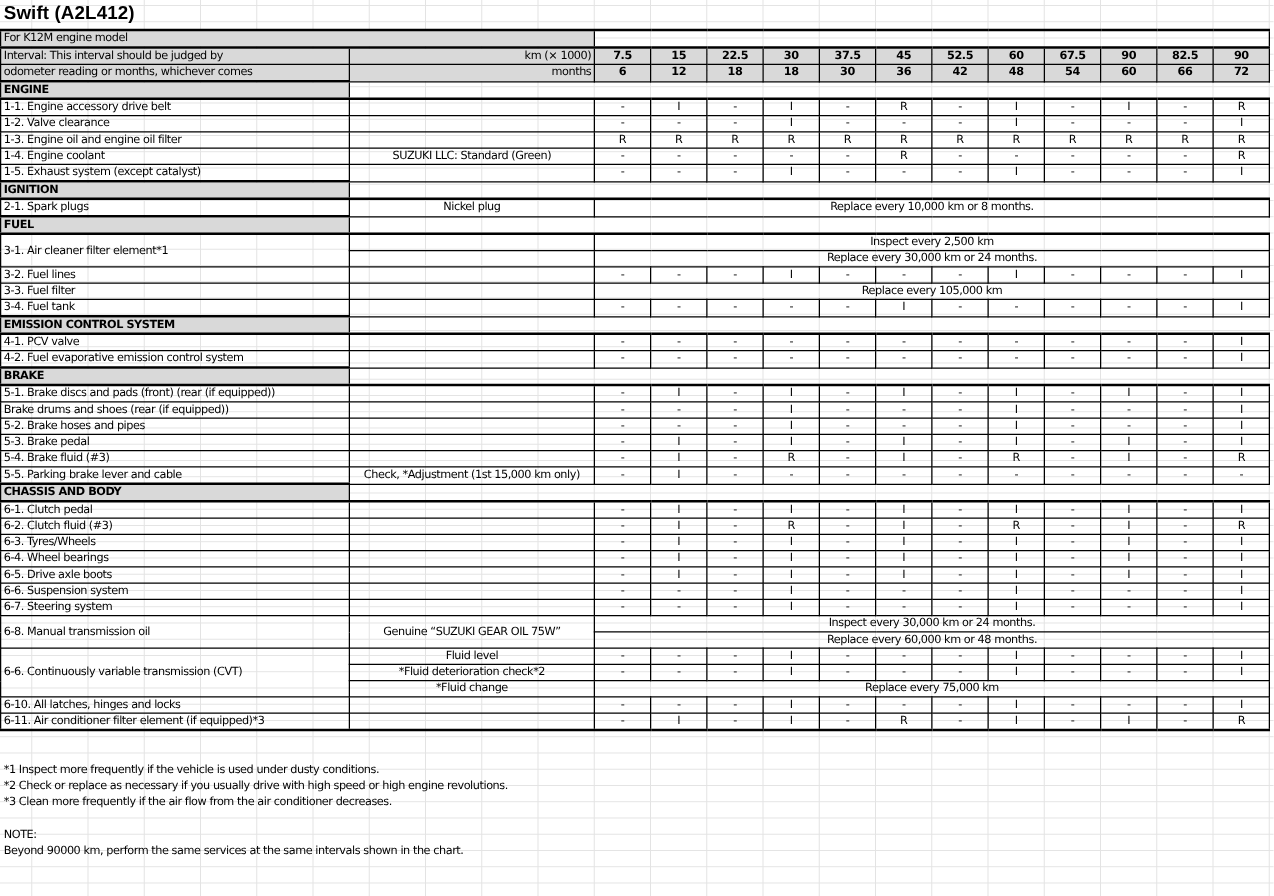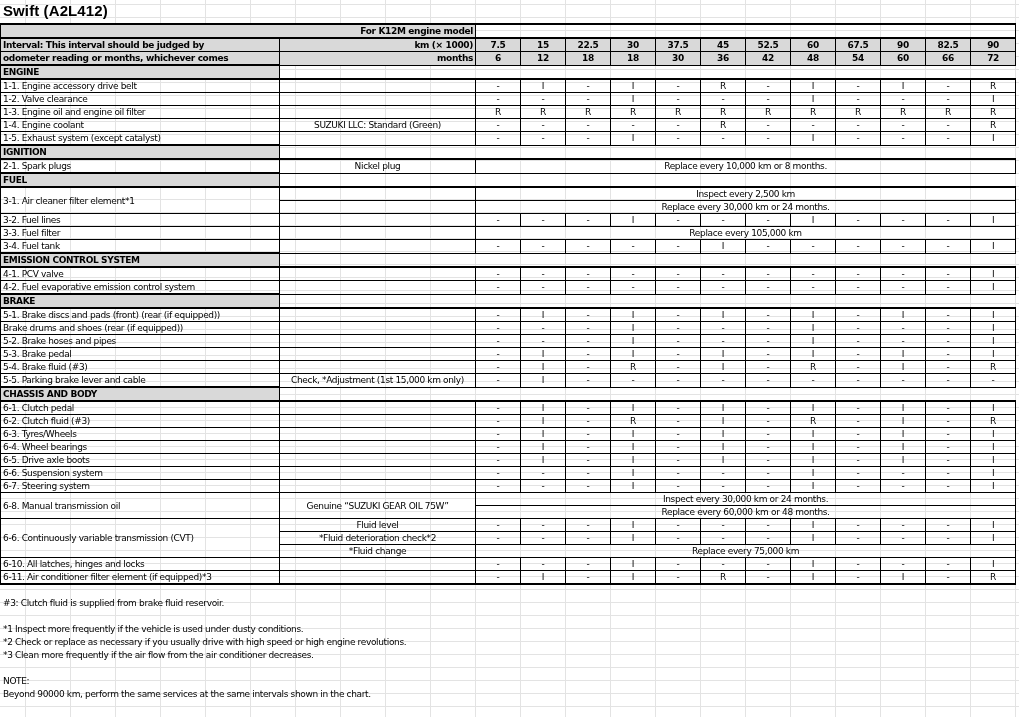--- a/index.html
+++ b/index.html
@@ -16,23 +16,23 @@
   table.sched { position: absolute; left: 0; top: 23px; border-collapse: collapse;
                 table-layout: fixed; width: 1016px; }
   table.sched td { padding: 0 2px; height: 12px; line-height: 12px; white-space: nowrap;
                    overflow: hidden; border: 1px solid #000; font-size: 9px;
                    font-family: "DejaVu Sans", sans-serif; letter-spacing: -0.35px; }
   td.v { text-align: center; }
   td.spec { text-align: center; }
   td.gray { background: #d9d9d9; }
   td.hdr { font-family: "Liberation Sans", sans-serif; font-weight: bold; font-size: 11px;
            letter-spacing: 0; height: 13px; line-height: 13px; }
-  td.model { font-family: "Liberation Sans", sans-serif; font-weight: bold; font-size: 13px;
-             height: 15px; line-height: 15px; text-align: right; }
-  td.ihdr { font-family: "Liberation Sans", sans-serif; font-weight: bold; font-size: 10.5px;
+  td.model { font-family: "Liberation Sans", sans-serif; font-weight: normal; font-size: 13px;
+             height: 15px; line-height: 15px; }
+  td.ihdr { font-family: "Liberation Sans", sans-serif; font-weight: normal; font-size: 10.5px;
             letter-spacing: 0; }
   td.num { font-family: "Liberation Sans", sans-serif; font-weight: bold; font-size: 11px;
            text-align: center; letter-spacing: 0; }
   td.right { text-align: right; }
   tr.thick td { border-top: 2px solid #000; }
   td.span { text-align: center; }
   td.indent { padding-left: 20px; }
   .notes { position: absolute; left: 3px; top: 597px; font-size: 9px; letter-spacing: -0.35px;
            line-height: 13px; }
   .notes div { height: 13px; white-space: nowrap; }
@@ -564,21 +564,20 @@
         <td class="v" style="border-bottom: 2px solid rgb(0, 0, 0);">I</td>
         <td class="v" style="border-bottom: 2px solid rgb(0, 0, 0);">-</td>
         <td class="v" style="border-bottom: 2px solid rgb(0, 0, 0);">I</td>
         <td class="v" style="border-bottom: 2px solid rgb(0, 0, 0);">-</td>
         <td class="v" style="border-bottom: 2px solid rgb(0, 0, 0);">R</td>
       </tr>
     </tbody>
 </table>
 
 <div class="notes" id="notes">
-    <div>#3: Clutch fluid is supplied from brake fluid reservoir.</div>
     <div></div>
     <div>*1 Inspect more frequently if the vehicle is used under dusty conditions.</div>
     <div>*2 Check or replace as necessary if you usually drive with high speed or high engine revolutions.</div>
     <div>*3 Clean more frequently if the air flow from the air conditioner decreases.</div>
     <div></div>
     <div>NOTE:</div>
     <div>Beyond 90000 km, perform the same services at the same intervals shown in the chart.</div>
   </div>
 
 </body></html>

